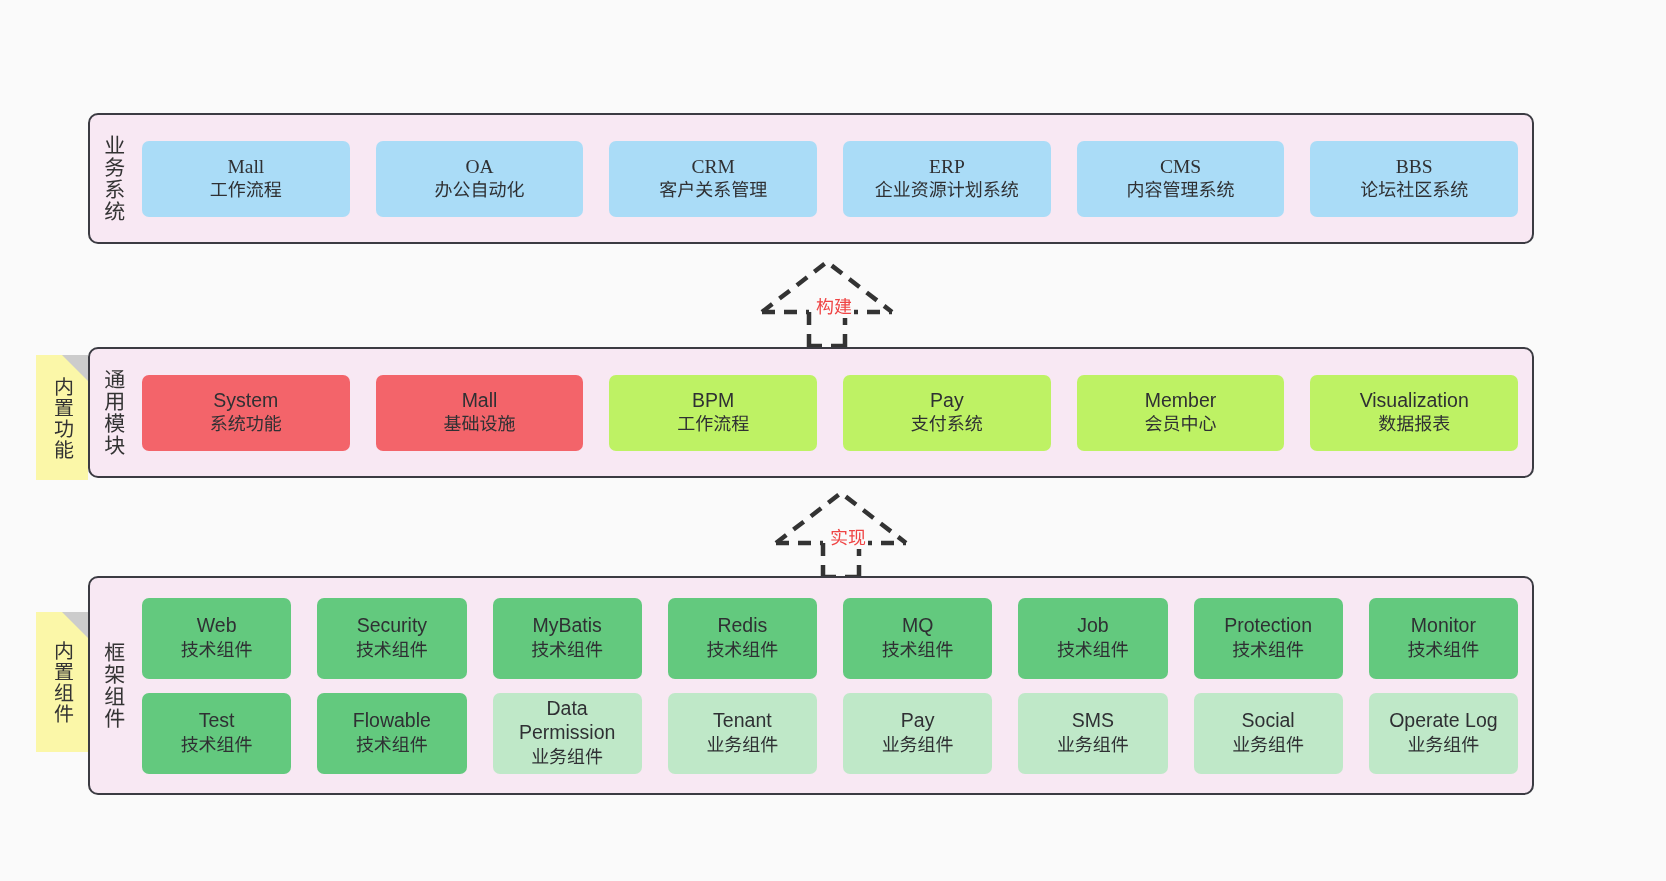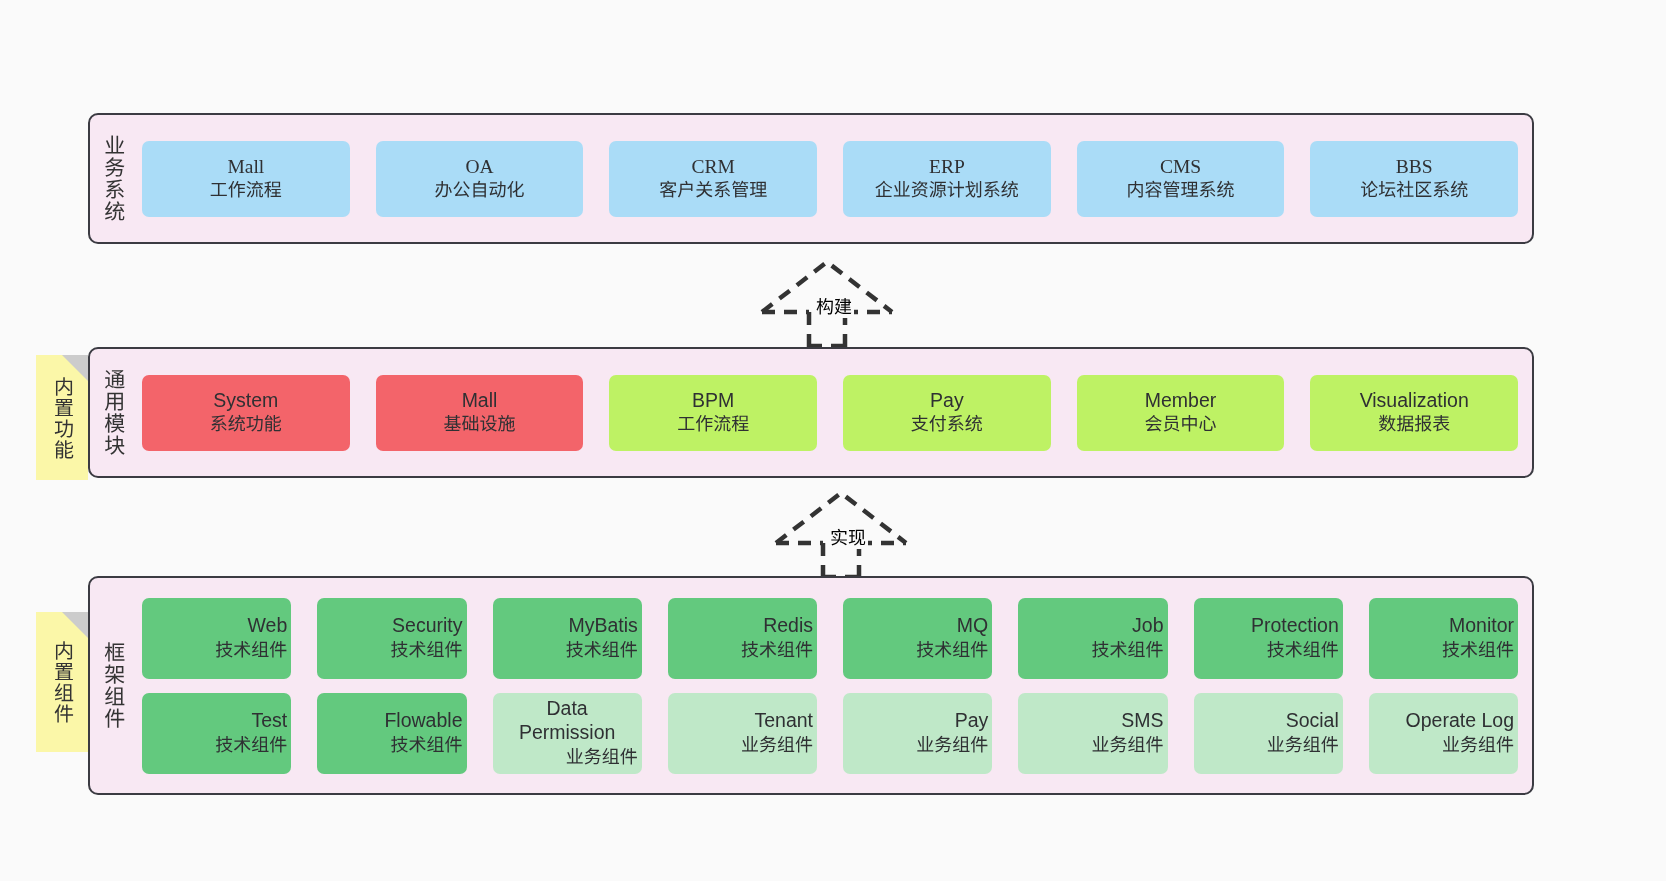--- a/index.html
+++ b/index.html
@@ -98,21 +98,21 @@
   .c-green       { background: #63c97e; }
   .c-green-light { background: #bfe8c8; }
 
   
   #layer-business  { left: 88px;  top: 113px; width: 1446px; height: 131px; }
   #layer-common    { left: 88px;  top: 347px; width: 1446px; height: 131px; }
   #layer-framework { left: 88px;  top: 576px; width: 1446px; height: 219px; }
 
   #layer-business  .cell { height: 76px; font-family: Liberation Serif, serif; }
   #layer-common    .cell { height: 76px; }
-  #layer-framework .cell { height: 81px; align-items: flex-end; }
+  #layer-framework .cell { height: 81px; }
 
   
   .note {
     position: absolute;
     box-sizing: border-box;
     background: #fbf7a8;
     display: flex;
     align-items: center;
     justify-content: center;
     font-size: 20px;
@@ -138,21 +138,21 @@
   #note-components { left: 36px; top: 612px; width: 52px; height: 140px; }
 
   
   .rel-arrow {
     position: absolute;
   }
   .rel-arrow svg { display: block; }
   .rel-label {
     position: absolute;
     font-size: 18px;
-    color: #000000;
+    color: #ef4444;
     background: #fafafa;
     padding: 0 2px;
     white-space: nowrap;
     user-select: none;
   }
   #rel-build  { left: 752px; top: 256px; }
   #rel-impl   { left: 766px; top: 487px; }
   #rel-build .rel-label  { left: 62px; top: 36px; }
   #rel-impl  .rel-label  { left: 62px; top: 36px; }
 </style>

